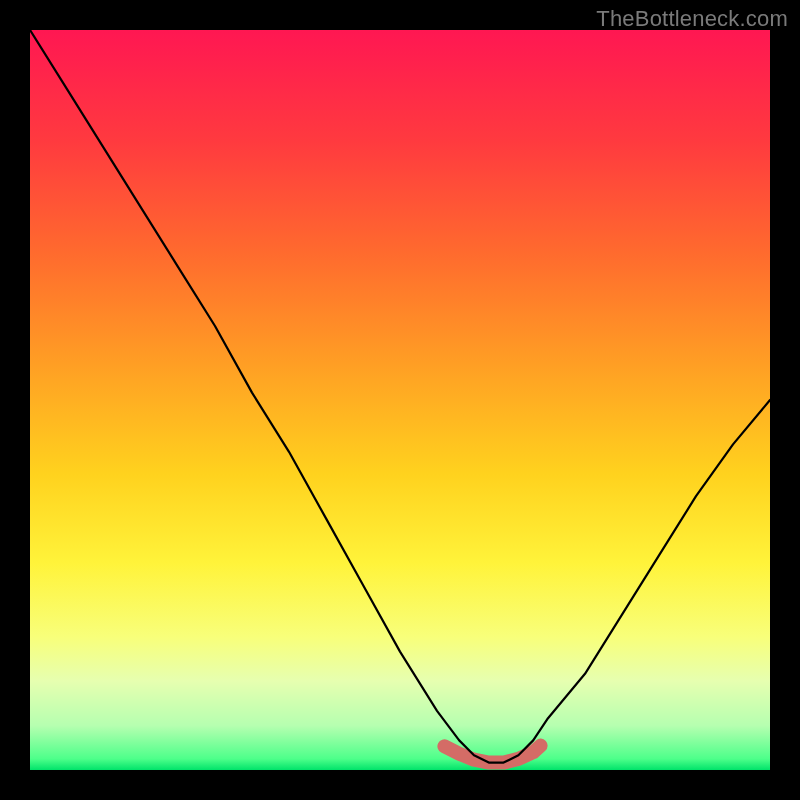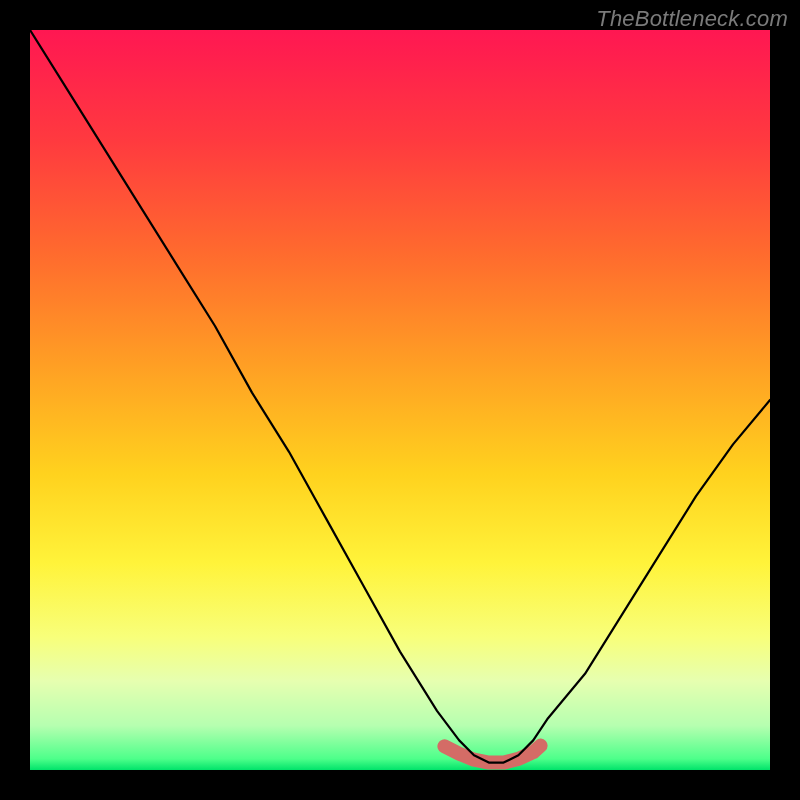--- a/index.html
+++ b/index.html
@@ -9,21 +9,20 @@
     height: 800px;
     background: #000;
     overflow: hidden;
     font-family: Arial, Helvetica, sans-serif;
   }
   .frame {
     position: relative;
     width: 800px;
     height: 800px;
     background: #000;
-    font-style: italic;
   }
   .watermark {
     position: absolute;
     top: 6px;
     right: 12px;
     color: #7a7a7a;
     font-size: 22px;
     letter-spacing: 0.2px;
     user-select: none;
     z-index: 20;

